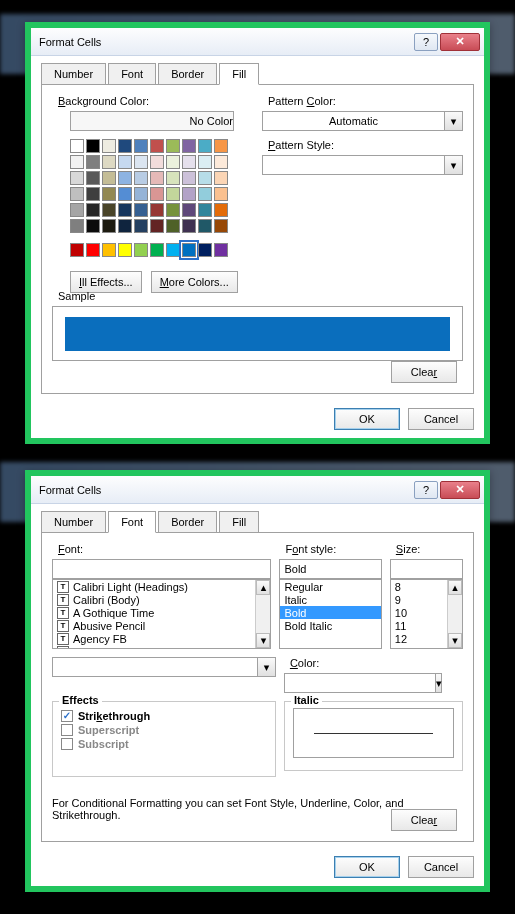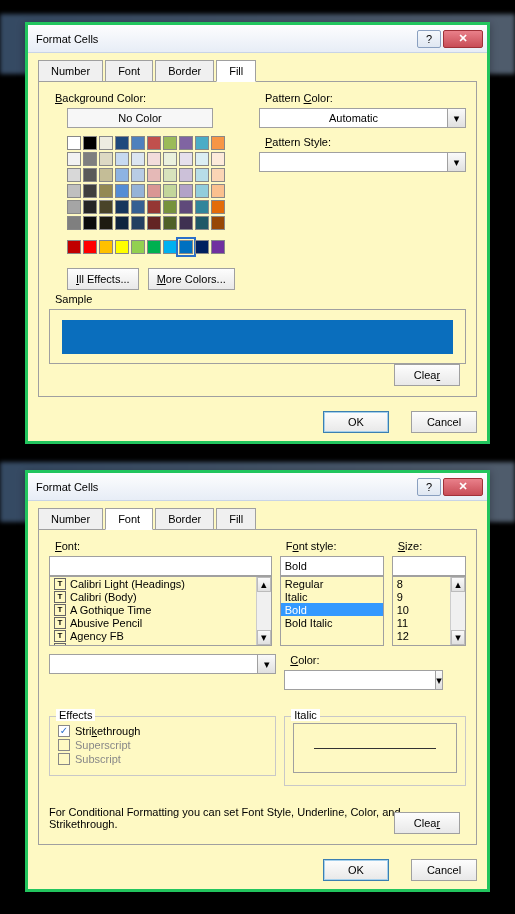--- a/index.html
+++ b/index.html
@@ -1,53 +1,53 @@
 <!DOCTYPE html>
 <html><head>
 <meta charset="utf-8">
 <style>
   * { box-sizing: border-box; font-family: 'Segoe UI', Tahoma, sans-serif; font-size: 11px; }
   body { margin: 0; padding: 0; background: #000; width: 515px; height: 914px; }
-  .dialog { position: absolute; background: #fef9c3; border: 3px solid #22c55e; box-shadow: 0 2px 8px rgba(0,0,0,0.3); }
+  .dialog { position: absolute; background: #ffffff; border: 6px solid #22c55e; box-shadow: 0 2px 8px rgba(0,0,0,0.3); }
   .d1 { left: 25px; top: 22px; width: 465px; height: 422px; }
   .d2 { left: 25px; top: 470px; width: 465px; height: 422px; }
   .titlebar { height: 28px; background: linear-gradient(#fdfdfe, #e7edf6); display: flex; align-items: center; padding: 0 4px 0 8px; border-bottom: 1px solid #c8d4e6; }
   .titlebar .title { flex: 1; }
   .titlebar .btn { width: 24px; height: 18px; margin-left: 2px; border: 1px solid #8aa0c0; background: linear-gradient(#f5f8fc,#dfe7f2); display: flex; align-items: center; justify-content: center; border-radius: 2px; cursor: pointer; }
   .titlebar .closebtn { width: 40px; background: linear-gradient(#e9808a,#c84c56); border-color: #a03038; color: #fff; font-weight: bold; }
   .tabs { display: flex; padding: 6px 10px 0 10px; }
   .tab { padding: 4px 12px; border: 1px solid #a0a0a0; border-bottom: none; margin-right: 2px; background: #f0f0f0; cursor: pointer; position: relative; top: 1px; }
   .tab.active { background: #fff; z-index: 2; border-bottom: 1px solid #fff; }
   .panel { margin: 0 10px 6px 10px; border: 1px solid #a0a0a0; padding: 10px; height: calc(100% - 100px); position: relative; }
   .row { display: flex; }
   .left { width: 210px; }
   .right { flex: 1; }
   .lbl { margin-bottom: 4px; display: block; padding-left: 6px; }
   .ul { text-decoration: underline; }
-  .noColorBtn { width: 146px; height: 20px; border: 1px solid #a0a0a0; background: #f7f7f7; margin: 0 0 8px 18px; cursor: pointer; text-align: center; line-height: 18px; }
+  .noColorBtn { width: 164px; height: 20px; border: 1px solid #a0a0a0; background: #f7f7f7; margin: 0 0 8px 18px; cursor: pointer; text-align: right; line-height: 18px; }
   .swatches { display: grid; grid-template-columns: repeat(10, 14px); grid-gap: 2px; margin-left: 18px; }
   .sw { width: 14px; height: 14px; border: 1px solid #888; cursor: pointer; }
   .sw.sel { outline: 2px solid #2a6fc9; outline-offset: 1px; }
   .stdRow { display: grid; grid-template-columns: repeat(10, 14px); grid-gap: 2px; margin: 10px 0 0 18px; }
   .smbtn { height: 22px; padding: 0 8px; border: 1px solid #a0a0a0; background: linear-gradient(#fdfdfd,#e8e8e8); cursor: pointer; margin-right: 6px; }
   .drop { display: flex; }
   .drop input { flex: 1; height: 20px; border: 1px solid #a0a0a0; padding: 0 4px; }
   .drop .arrow { width: 18px; height: 20px; border: 1px solid #a0a0a0; border-left: none; background: linear-gradient(#fafafa,#e0e0e0); display: flex; align-items: center; justify-content: center; cursor: pointer; }
   .sampleBox { border: 1px solid #a0a0a0; height: 55px; padding: 10px 12px; margin-top: 4px; }
   .sampleFill { background: #0a6ebd; height: 34px; }
-  .footer { position: absolute; right: 10px; bottom: 8px; display: flex; gap: 22px; align-items: flex-end; }
+  .footer { position: absolute; right: 10px; bottom: 8px; display: flex; gap: 8px; align-items: flex-end; }
   .footer .fbtn { width: 66px; height: 22px; border: 1px solid #a0a0a0; background: linear-gradient(#fdfdfd,#e8e8e8); cursor: pointer; }
   .footer .fbtn.primary { border: 1px solid #3c7fb1; box-shadow: 0 0 0 1px #a5d0ec inset; }
   .lbox { border: 1px solid #a0a0a0; height: 70px; overflow: hidden; position: relative; }
   .lbox .li { padding: 1px 4px; display: flex; align-items: center; gap: 4px; cursor: pointer; height: 13px;}
   .lbox .li.sel { background: #3399ff; color: #fff; }
   .scroll { position: absolute; right: 0; top: 0; bottom: 0; width: 15px; background: #f0f0f0; border-left: 1px solid #ccc; }
   .scroll .sa { height: 15px; background: linear-gradient(#fafafa,#e0e0e0); border: 1px solid #bbb; display: flex; align-items: center; justify-content: center; cursor: pointer; }
   .txtin { height: 20px; border: 1px solid #a0a0a0; width: 100%; padding: 0 4px; }
-  .group { border: 1px solid #c8c8c8; padding: 6px 8px 8px 8px; position: relative; margin-top: 26px; }
+  .group { border: 1px solid #c8c8c8; padding: 6px 8px 24px 8px; position: relative; margin-top: 8px; font-weight: bold; }
   .group .glabel { position: absolute; top: -8px; left: 6px; background: #fff; padding: 0 3px; }
   .chk { display: flex; align-items: flex-end; gap: 5px; margin: 2px 0; }
   .chk .box { width: 12px; height: 12px; border: 1px solid #888; display:flex;align-items:center;justify-content:center;cursor:pointer;}
   .chk .box.on { background: #fff; }
   .chk .box.on::after { content:"✓"; font-size: 10px; color:#2a6fc9; line-height:10px;}
   .preview { border: 1px solid #a0a0a0; height: 50px; display: flex; align-items: center; }
   .preview .line { flex:1; border-top:1px solid #333; }
   .tt { display:inline-flex; width:12px; height:12px; border:1px solid #666; align-items:center; justify-content:center; font-size:8px; font-weight:bold;}
   .bgblur { position:absolute; left:0; right:0; height:60px; background: linear-gradient(90deg, #6a93c5, #9fb8d8); opacity:0.5; filter: blur(2px);}
 </style>

